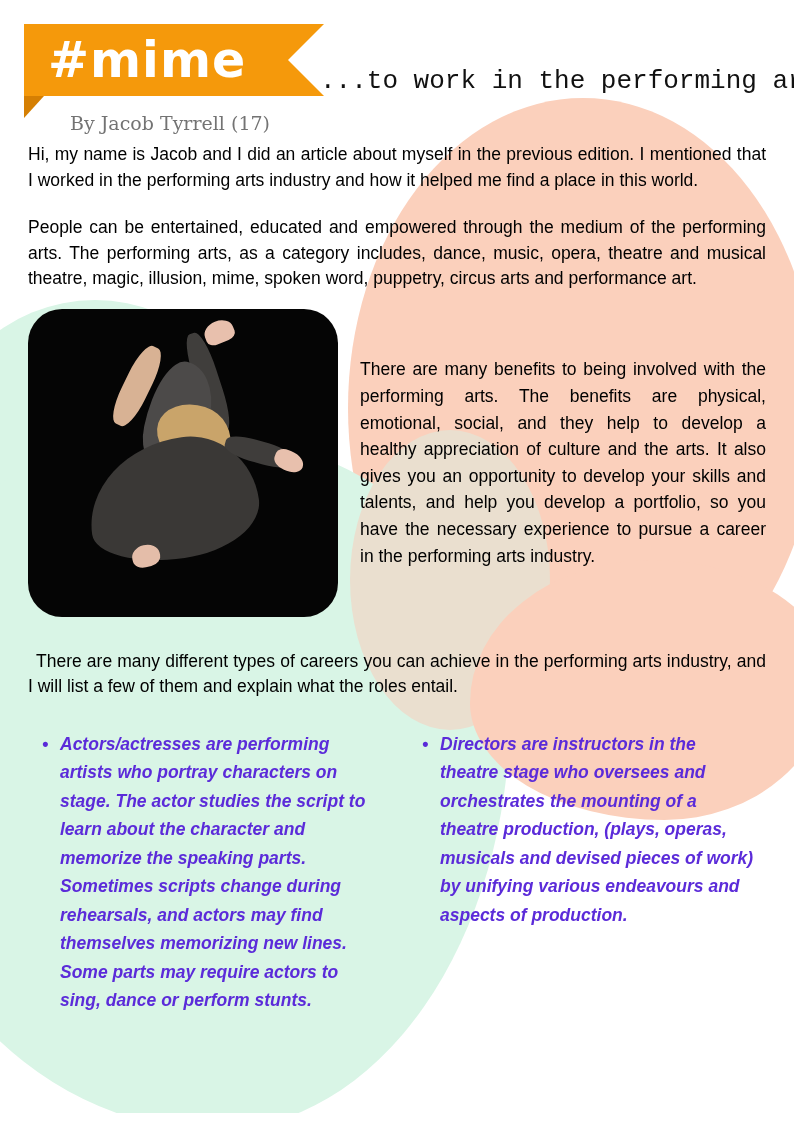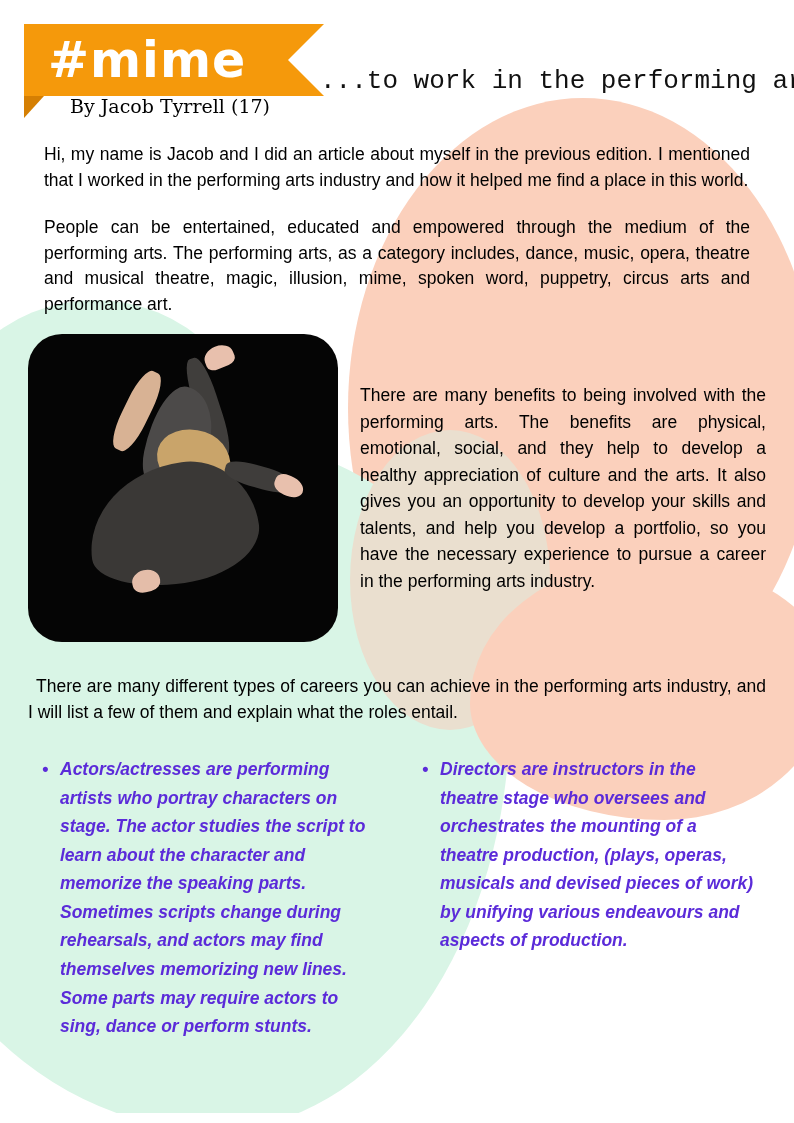--- a/index.html
+++ b/index.html
@@ -128,29 +128,29 @@
     top: 66px;
     right: 16px;
     font-family: Liberation Mono, monospace;
     font-size: 26px;
     color: #111111;
     white-space: nowrap;
   }
   .byline {
     position: absolute;
     left: 70px;
-    top: 95px;
+    top: 112px;
     font-family: "DejaVu Serif", serif;
     font-size: 19px;
-    color: #000000;
+    color: #737373;
   }
 
   
   .body-col {
-    padding: 0 44px;
+    padding: 0 28px;
   }
   p.para {
     margin: 0 0 22px 0;
     font-size: 17.5px;
     line-height: 1.46;
     color: #000000;
     text-align: justify;
   }
   p.para.nospace { margin-bottom: 17px; }
 

